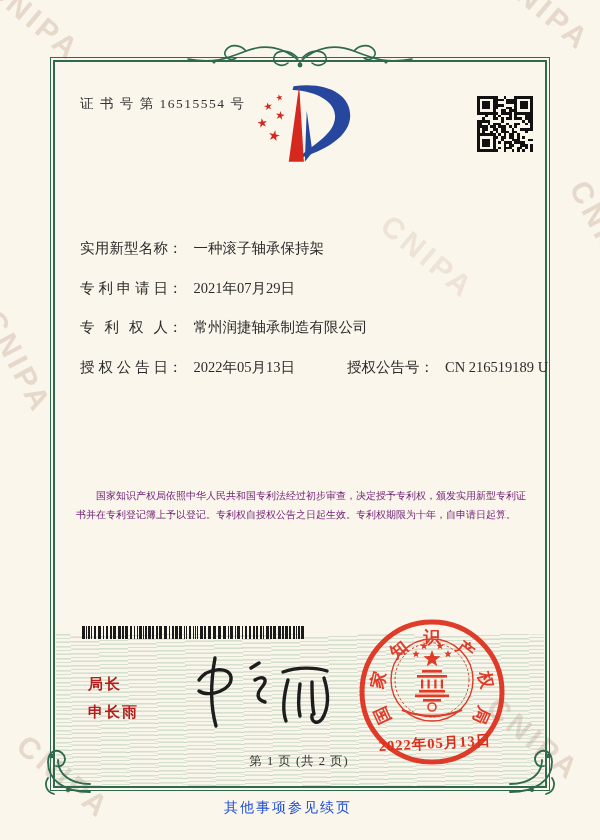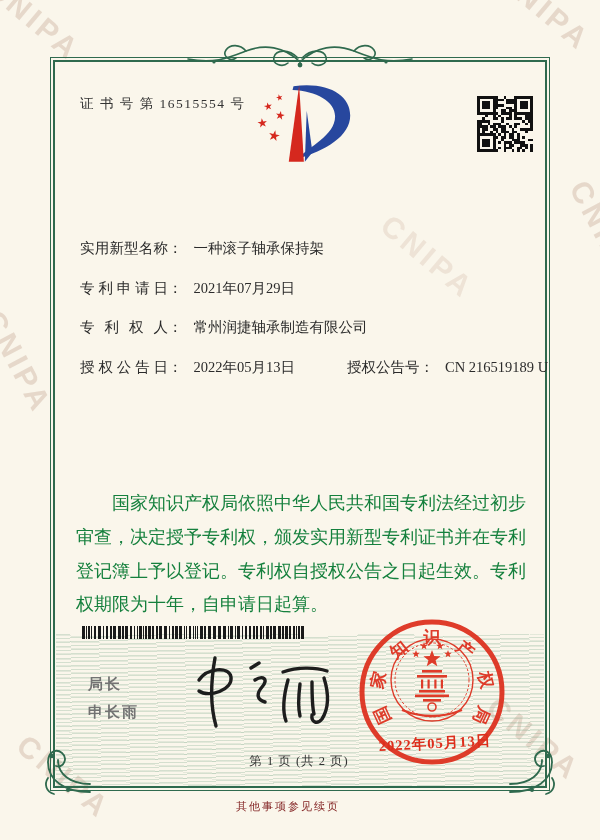--- a/index.html
+++ b/index.html
@@ -53,47 +53,47 @@
   
   .fields{position:absolute;left:80px;top:239px;width:450px;z-index:5;}
   .frow{margin-bottom:20.5px;font-size:14.5px;white-space:nowrap;}
   .lbl{display:inline-block;width:88px;text-align:justify;text-align-last:justify;vertical-align:bottom;}
   .colon{display:inline-block;}
   .val{display:inline-block;margin-left:11px;}
   .grant-no{margin-left:52px;}
 
   
   .paras{position:absolute;left:76px;top:487px;width:450px;z-index:5;
-    font-size:18px;line-height:1.88;color:#15803d;text-align:justify;}
+    font-size:10px;line-height:1.88;color:#701a75;text-align:justify;}
   .paras p{margin:0;text-indent:2em;}
 
   
   .barcode{position:absolute;left:82px;top:626px;width:228px;height:13px;z-index:5;font-size:0;}
   .barcode i{display:inline-block;height:100%;}
   .signatory{position:absolute;left:88px;top:670px;z-index:5;
     font-family:"Liberation Sans","DejaVu Sans",sans-serif;font-weight:600;
-    font-size:15px;letter-spacing:2px;color:#737373;line-height:28px;}
+    font-size:15px;letter-spacing:2px;color:#b91c1c;line-height:28px;}
   .signature{position:absolute;left:185px;top:650px;width:160px;height:80px;z-index:5;}
 
   .seal{position:absolute;left:352px;top:612px;width:160px;height:160px;z-index:6;opacity:.93;}
   .seal svg{position:absolute;inset:0;}
   .seal-char{
     position:absolute;width:20px;height:20px;text-align:center;
     font-size:17px;font-weight:bold;color:#dd2e1c;line-height:20px;
   }
   .seal-date{
     position:absolute;left:350px;top:734px;width:170px;text-align:center;z-index:7;
     color:#dd2e1c;font-weight:bold;font-size:14.5px;letter-spacing:1px;
     transform:rotate(-3deg);white-space:nowrap;
   }
 
   .page-num{position:absolute;left:50px;top:753px;width:498px;text-align:center;
     font-size:12.5px;letter-spacing:1px;color:#333;z-index:5;}
   .cont-note{position:absolute;left:0;top:799px;width:576px;text-align:center;
-    font-size:11px;letter-spacing:2px;color:#7f1d1d;z-index:5;}
+    font-size:14px;letter-spacing:2px;color:#1d4ed8;z-index:5;}
 </style>
 </head>
 <body>
 
 <div class="page">
 
   <span class="wm" style="left:-22px;top:2px;">CNIPA</span>
   <span class="wm" style="left:488px;top:-8px;">CNIPA</span>
   <span class="wm" style="left:548px;top:215px;transform:rotate(62deg);">CNIPA</span>
   <span class="wm faint" style="left:372px;top:240px;">CNIPA</span>

